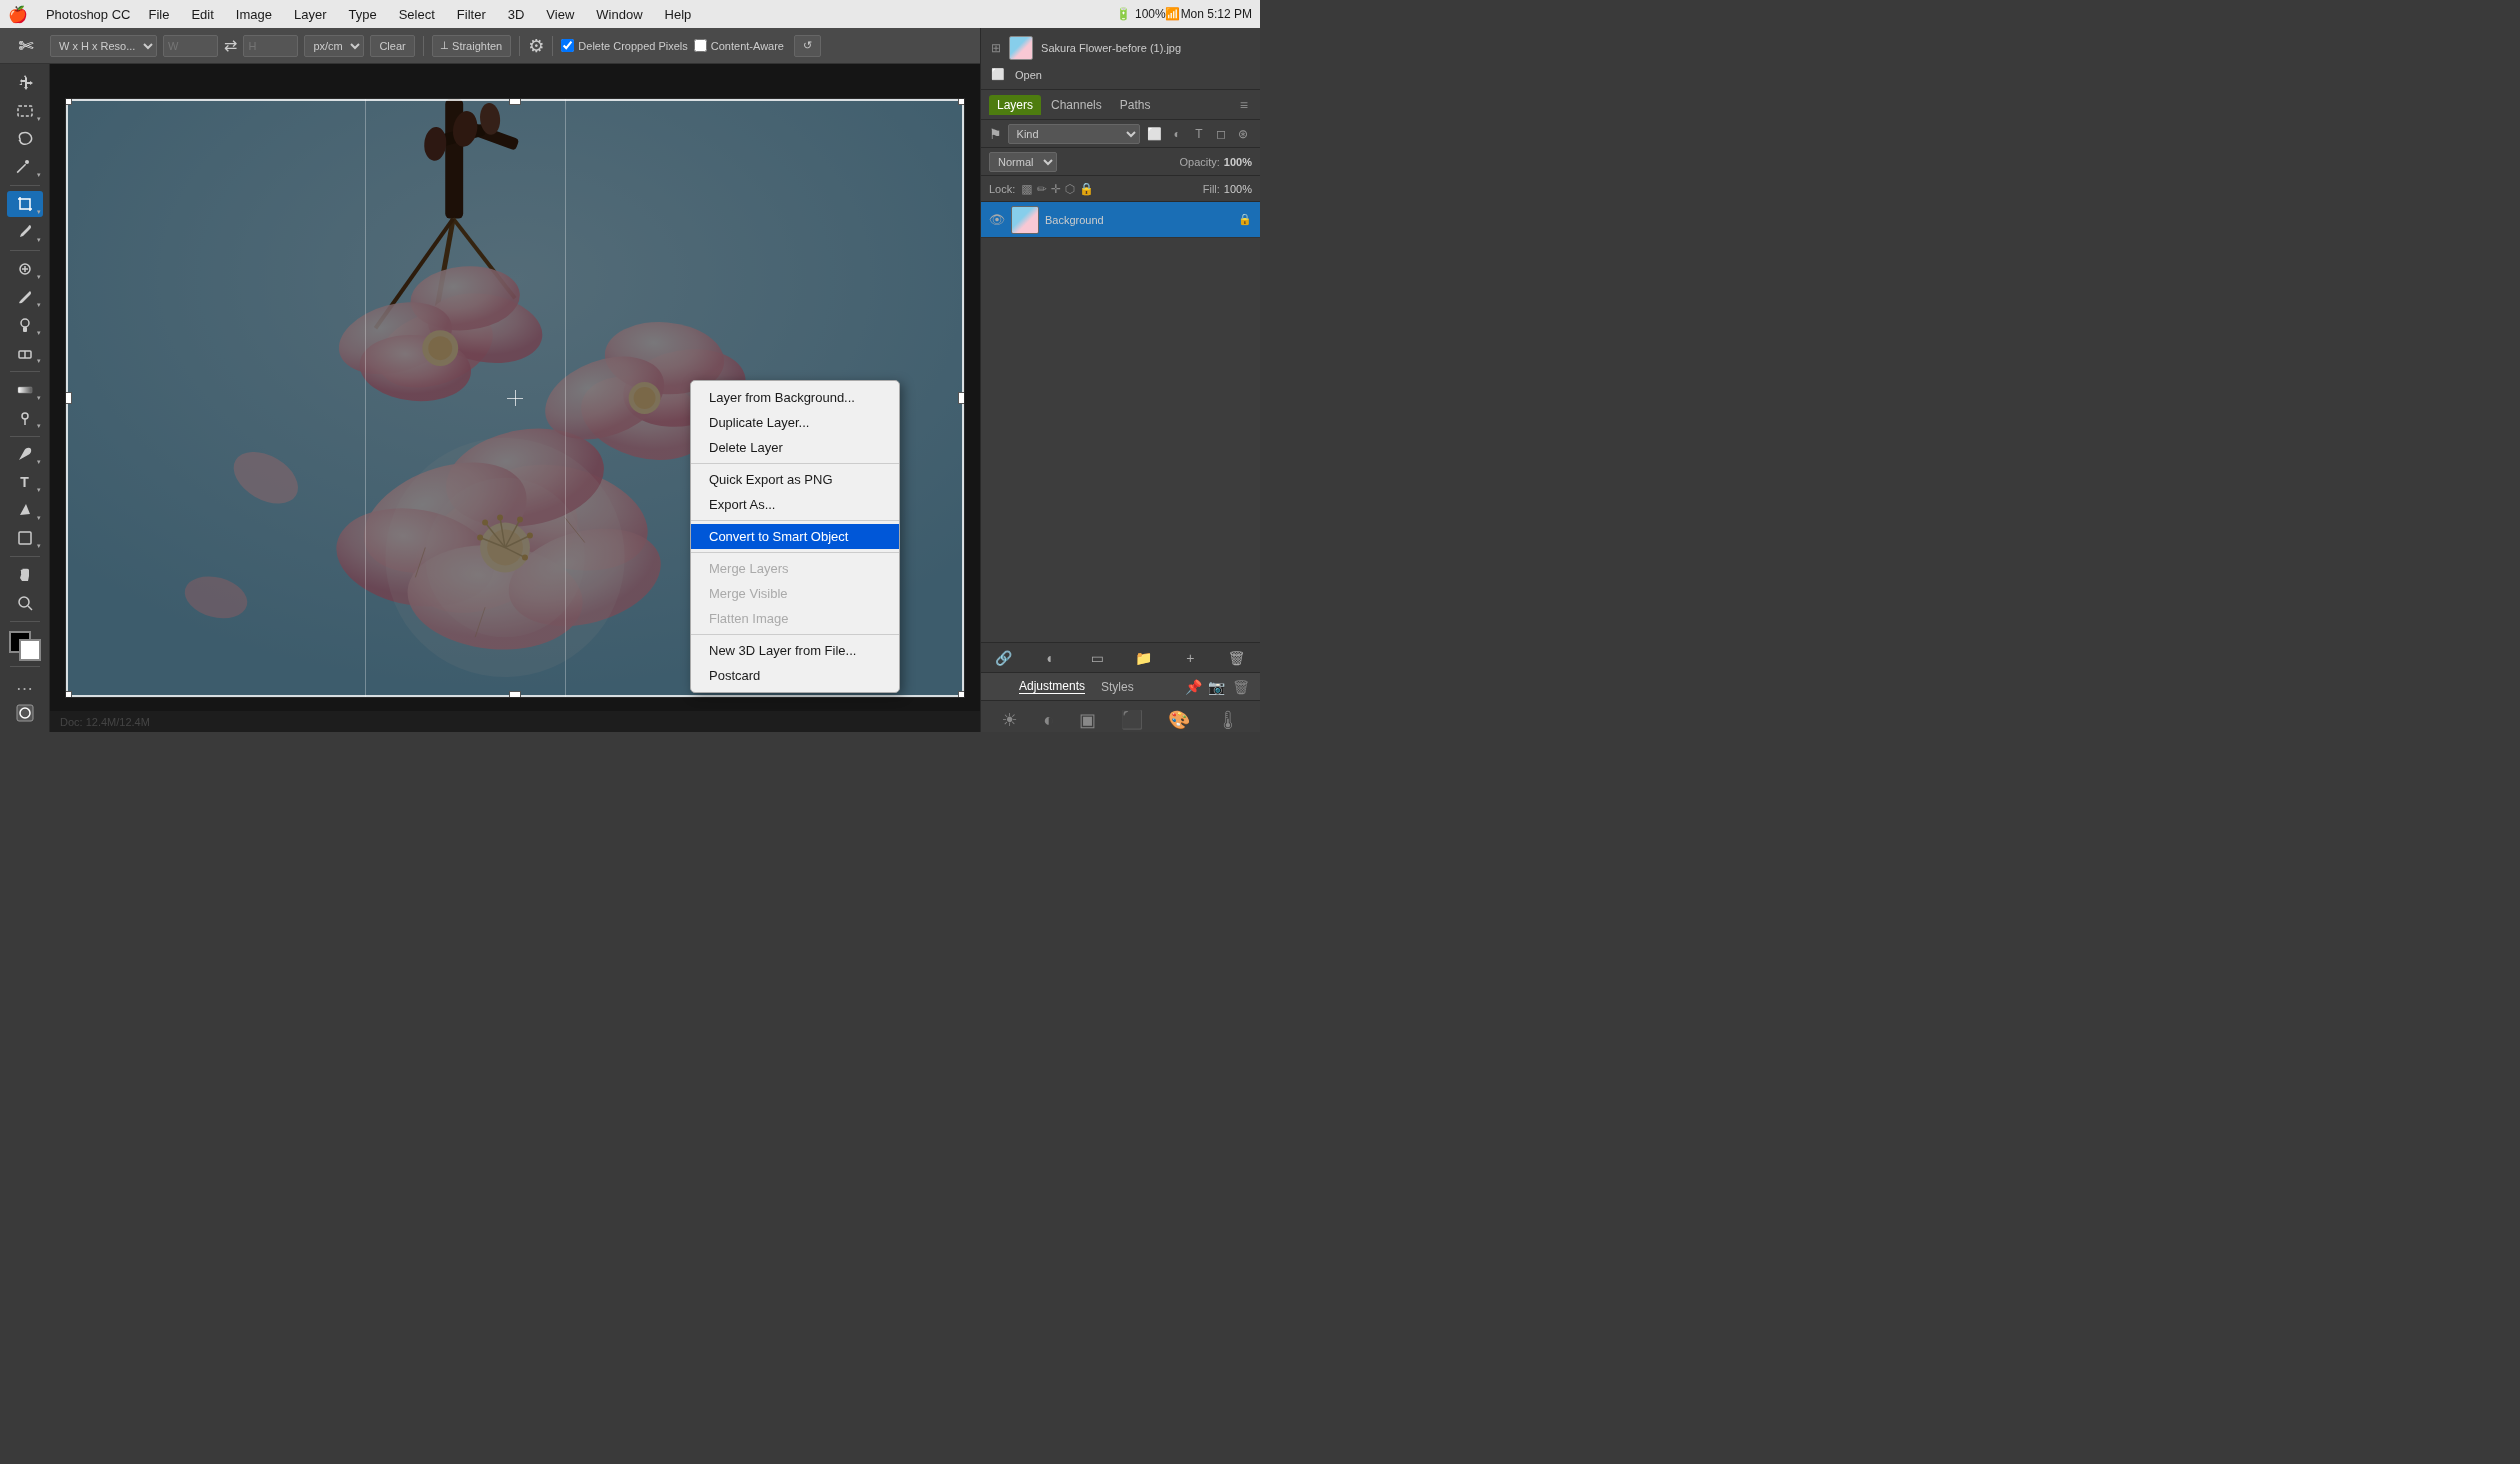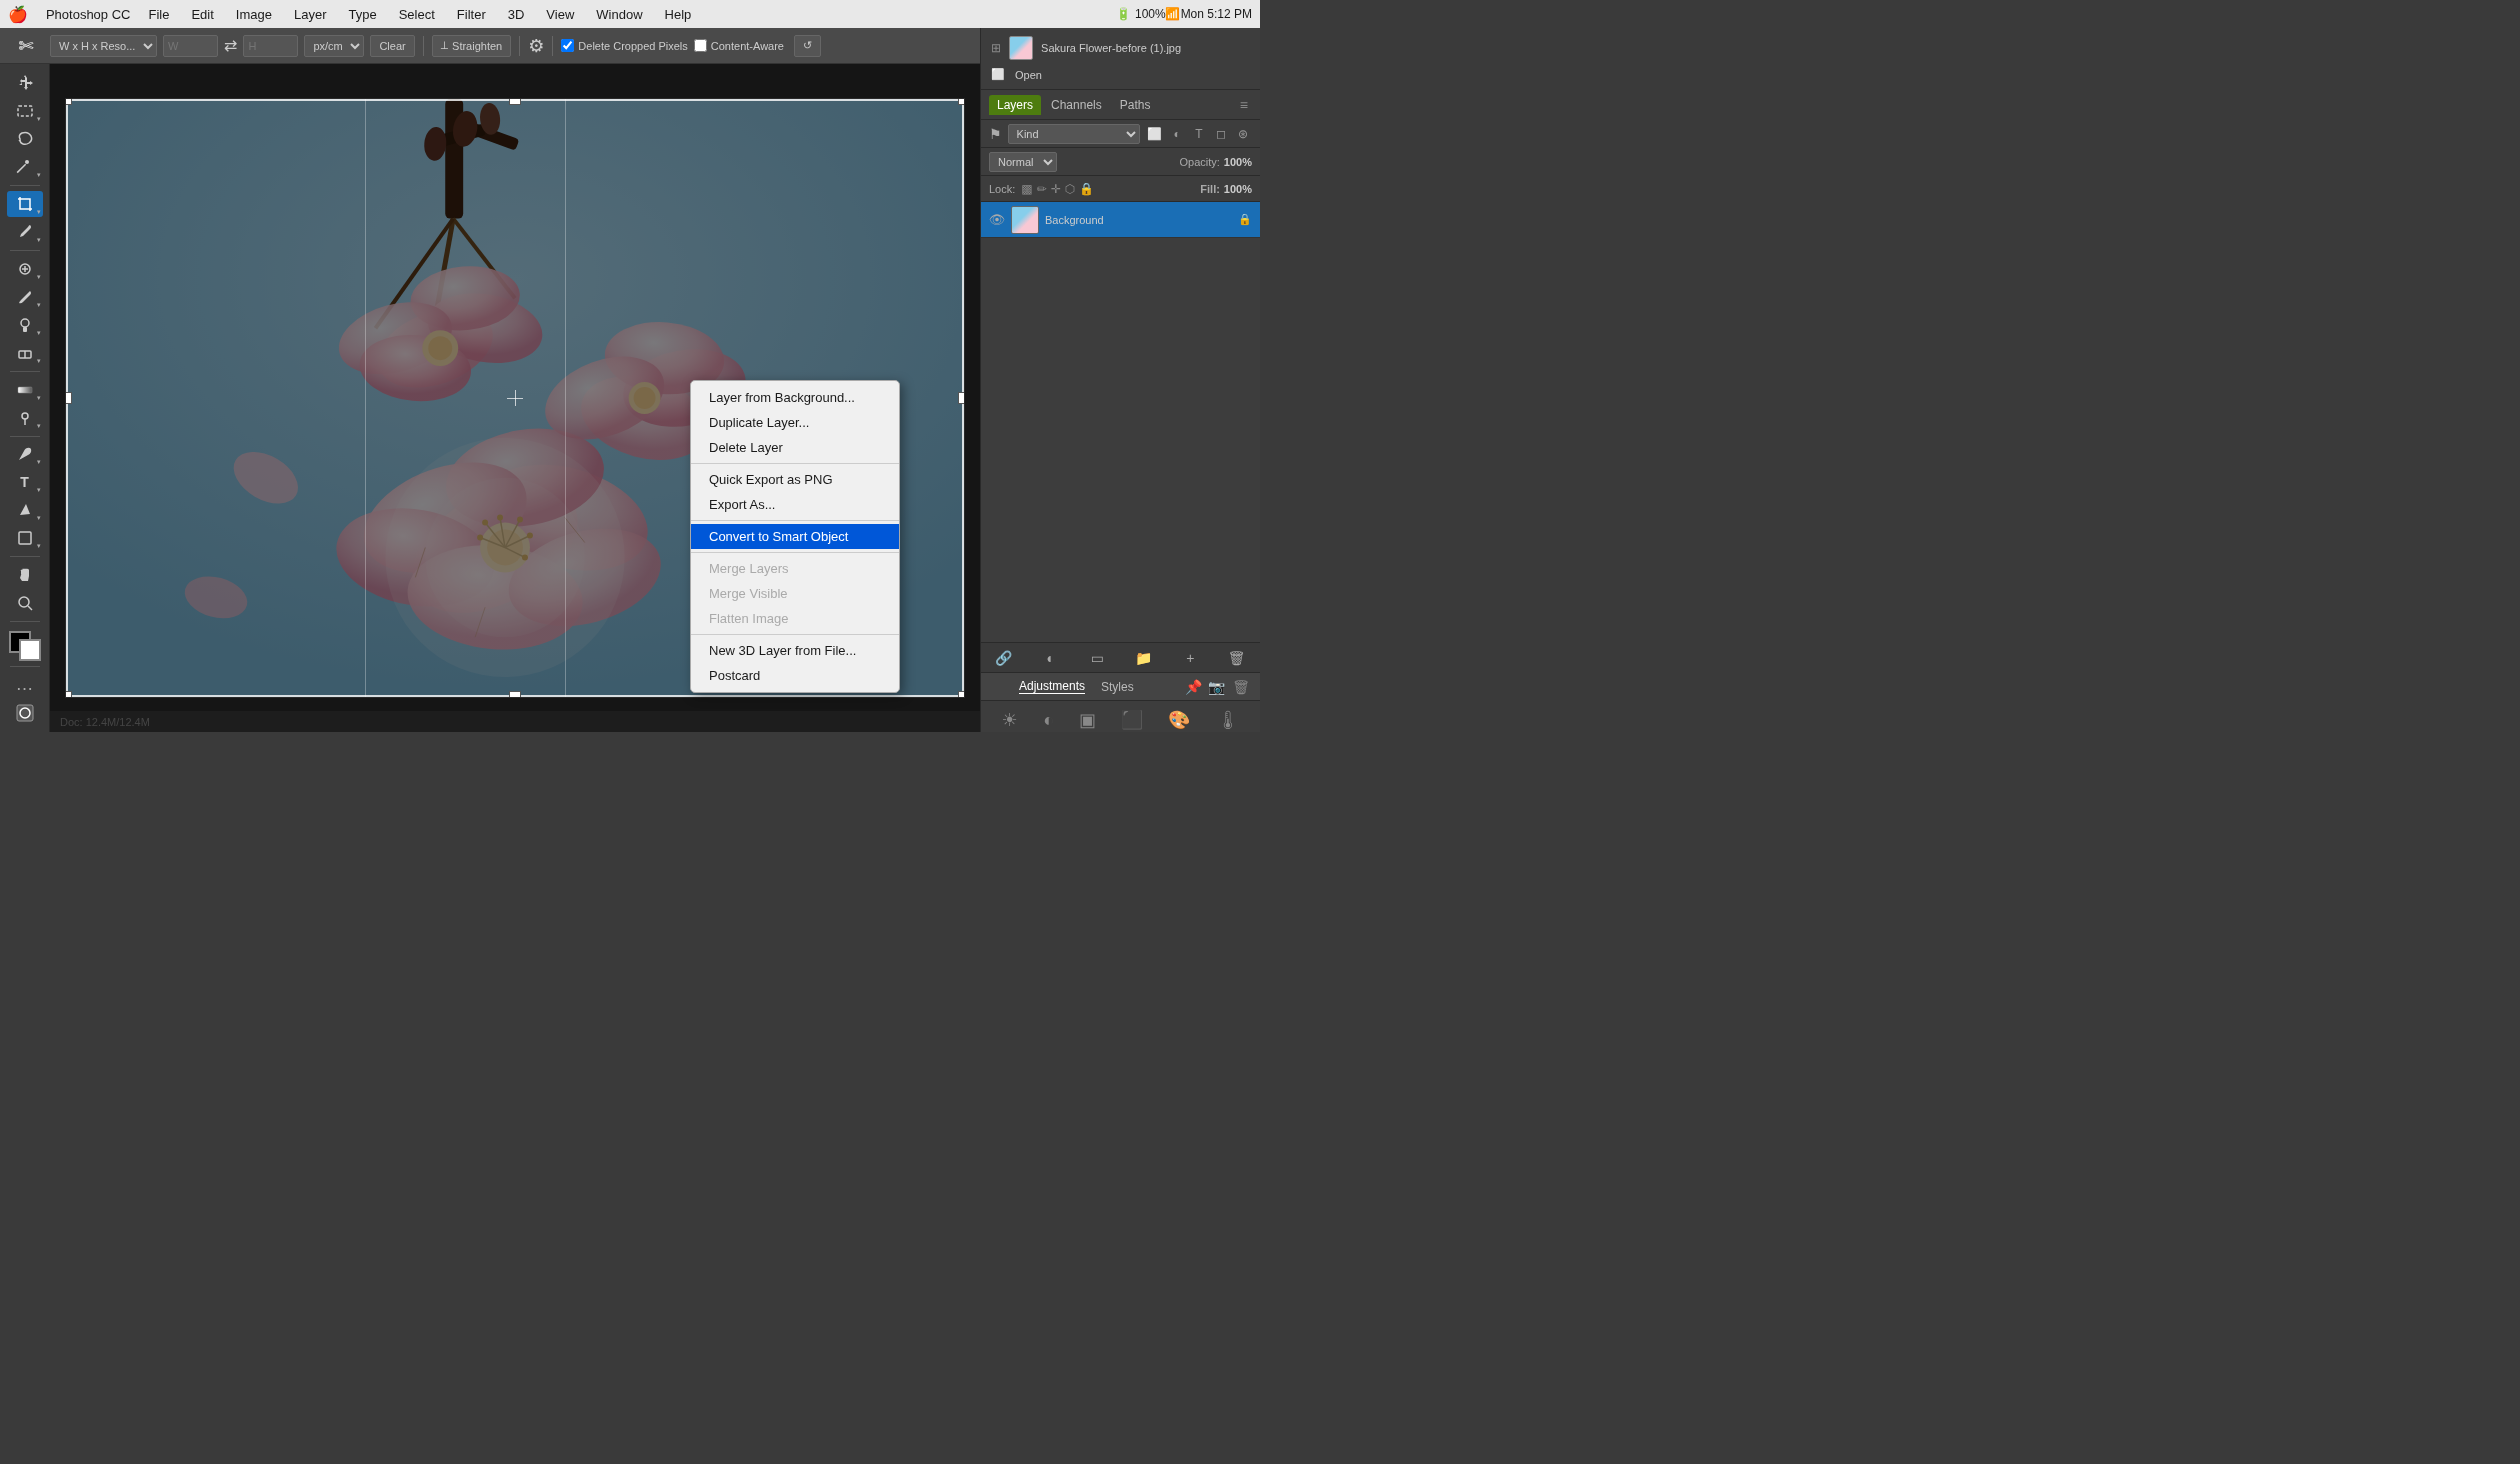--- a/index.html
+++ b/index.html
@@ -457,21 +457,20 @@
     .lock-icon {
       font-size: 12px;
       color: #888;
       cursor: pointer;
     }
     .fill-row {
       margin-left: auto;
       display: flex;
       align-items: flex-start;
       gap: 4px;
-      font-weight: bold;
     }
     .fill-label { font-size: 11px; color: #aaa; }
     .fill-value { font-size: 11px; color: #ccc; }
 
     .layer-item {
       display: flex;
       align-items: center;
       gap: 6px;
       padding: 4px 8px;
       height: 36px;

